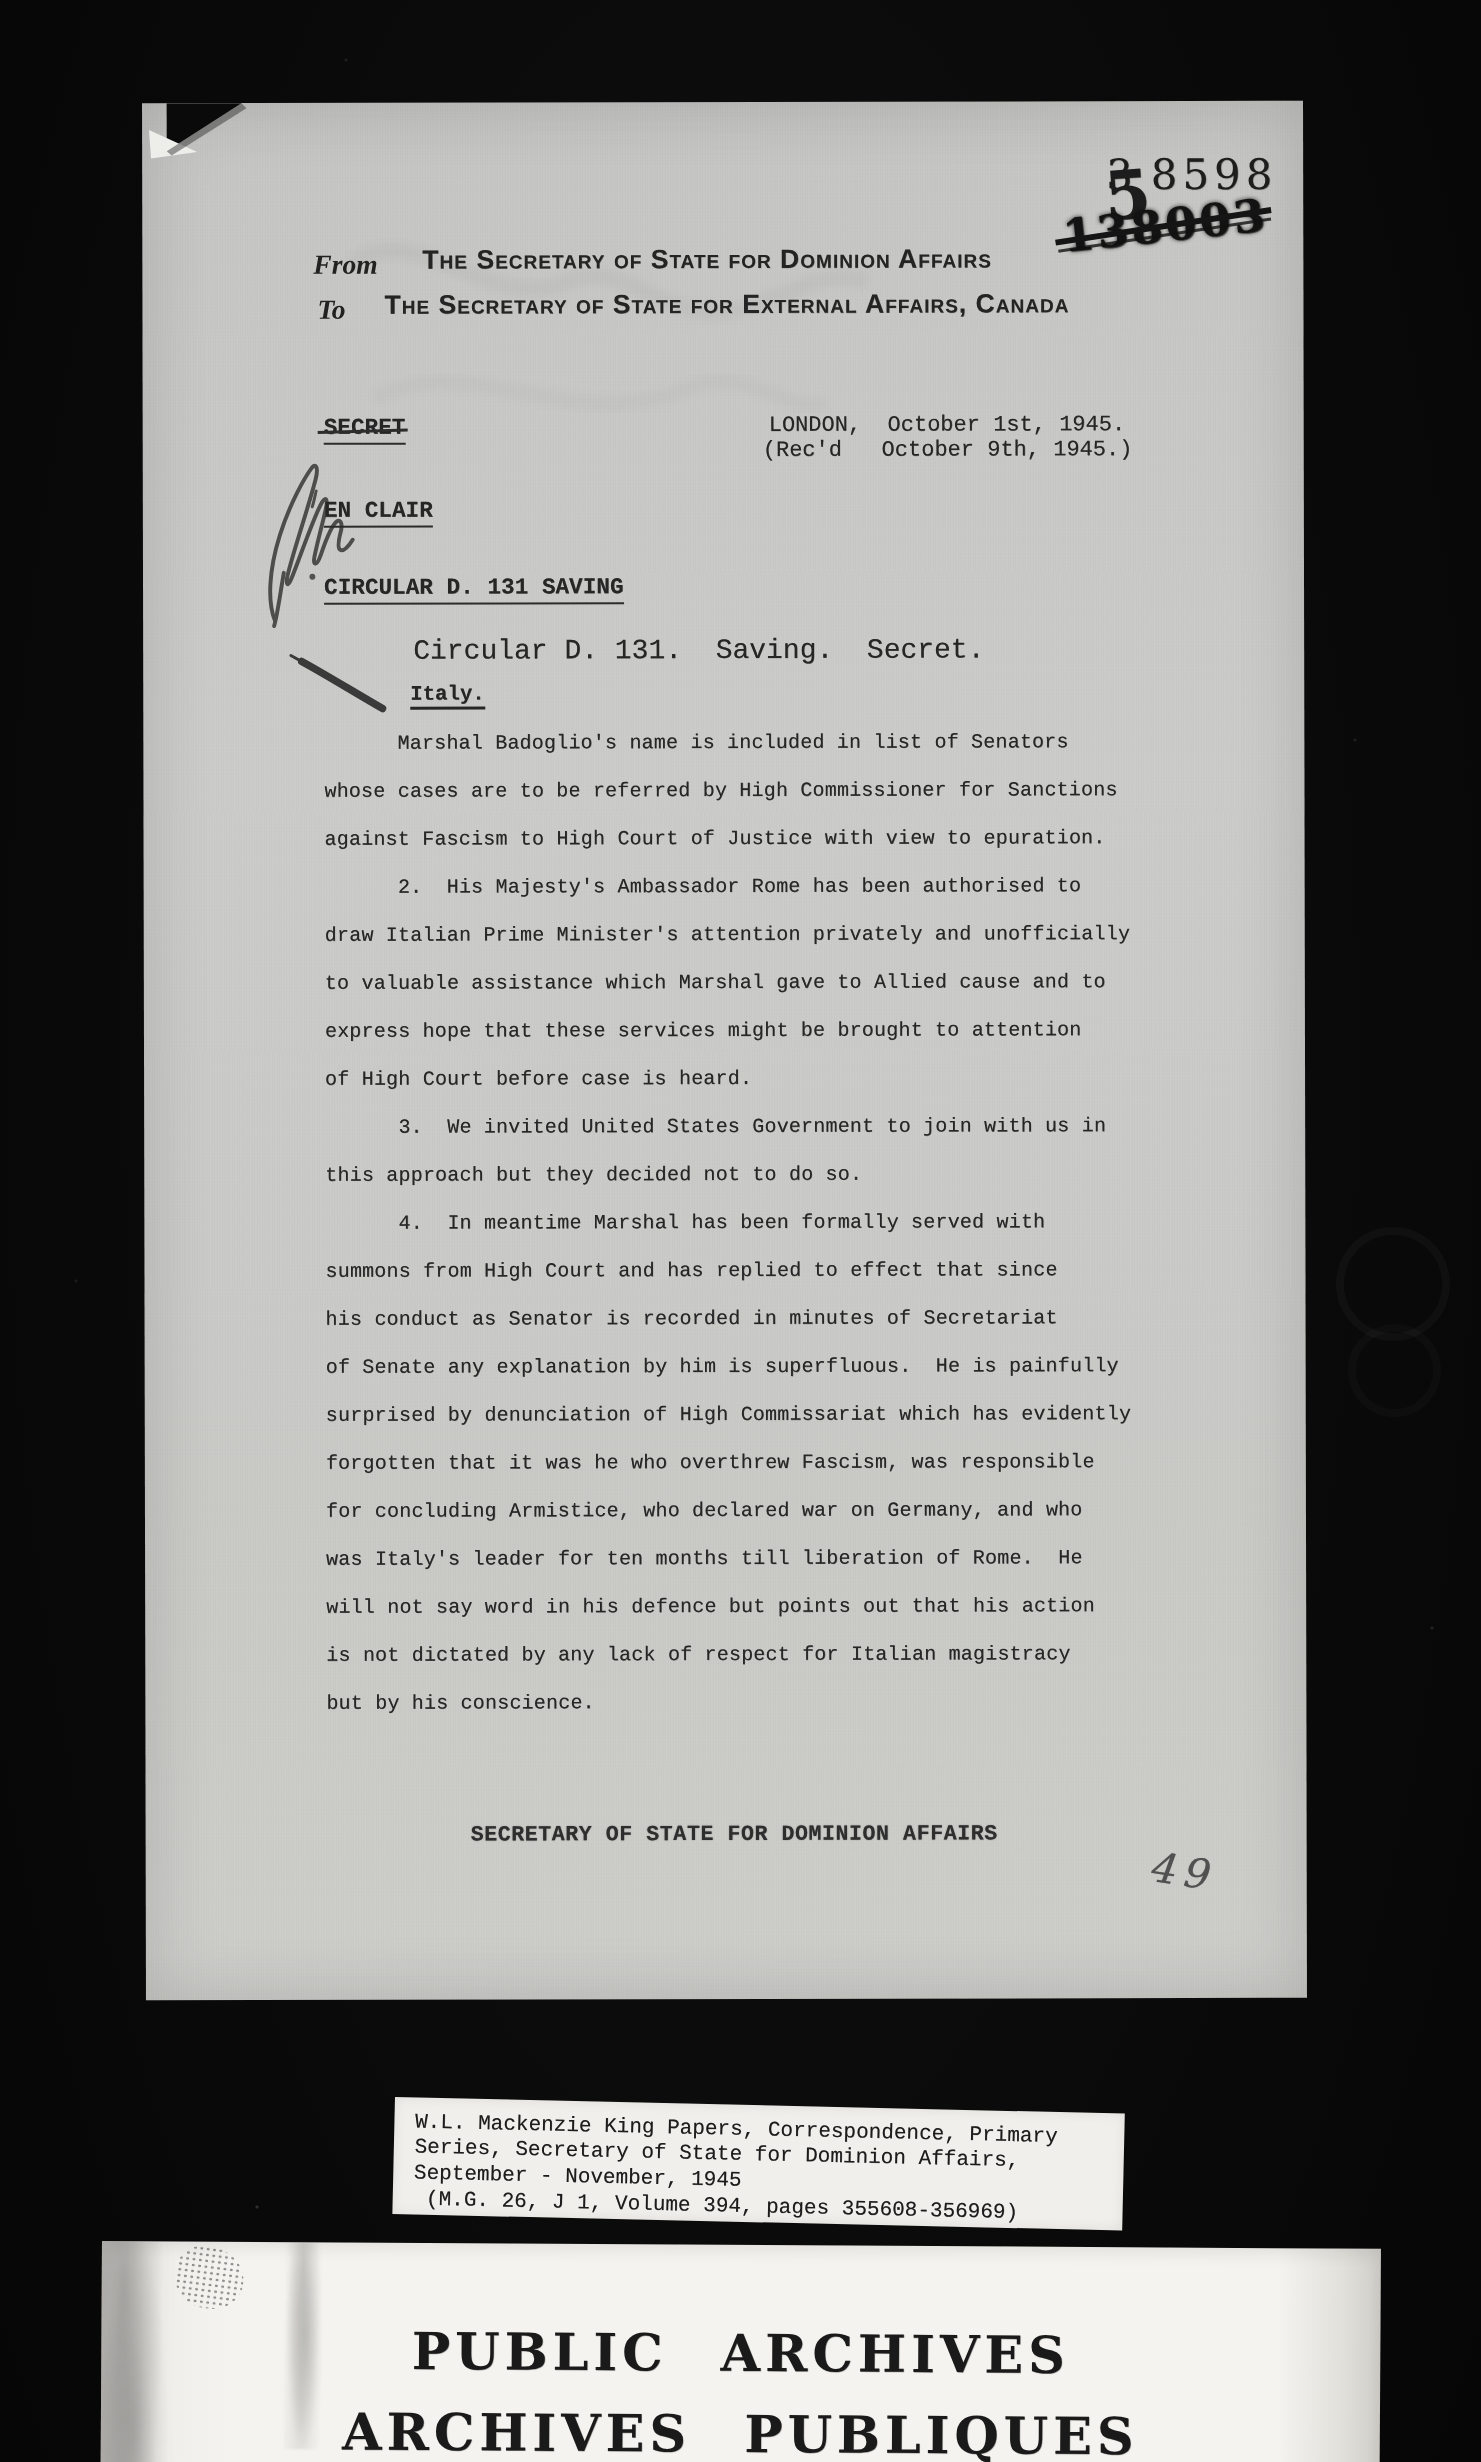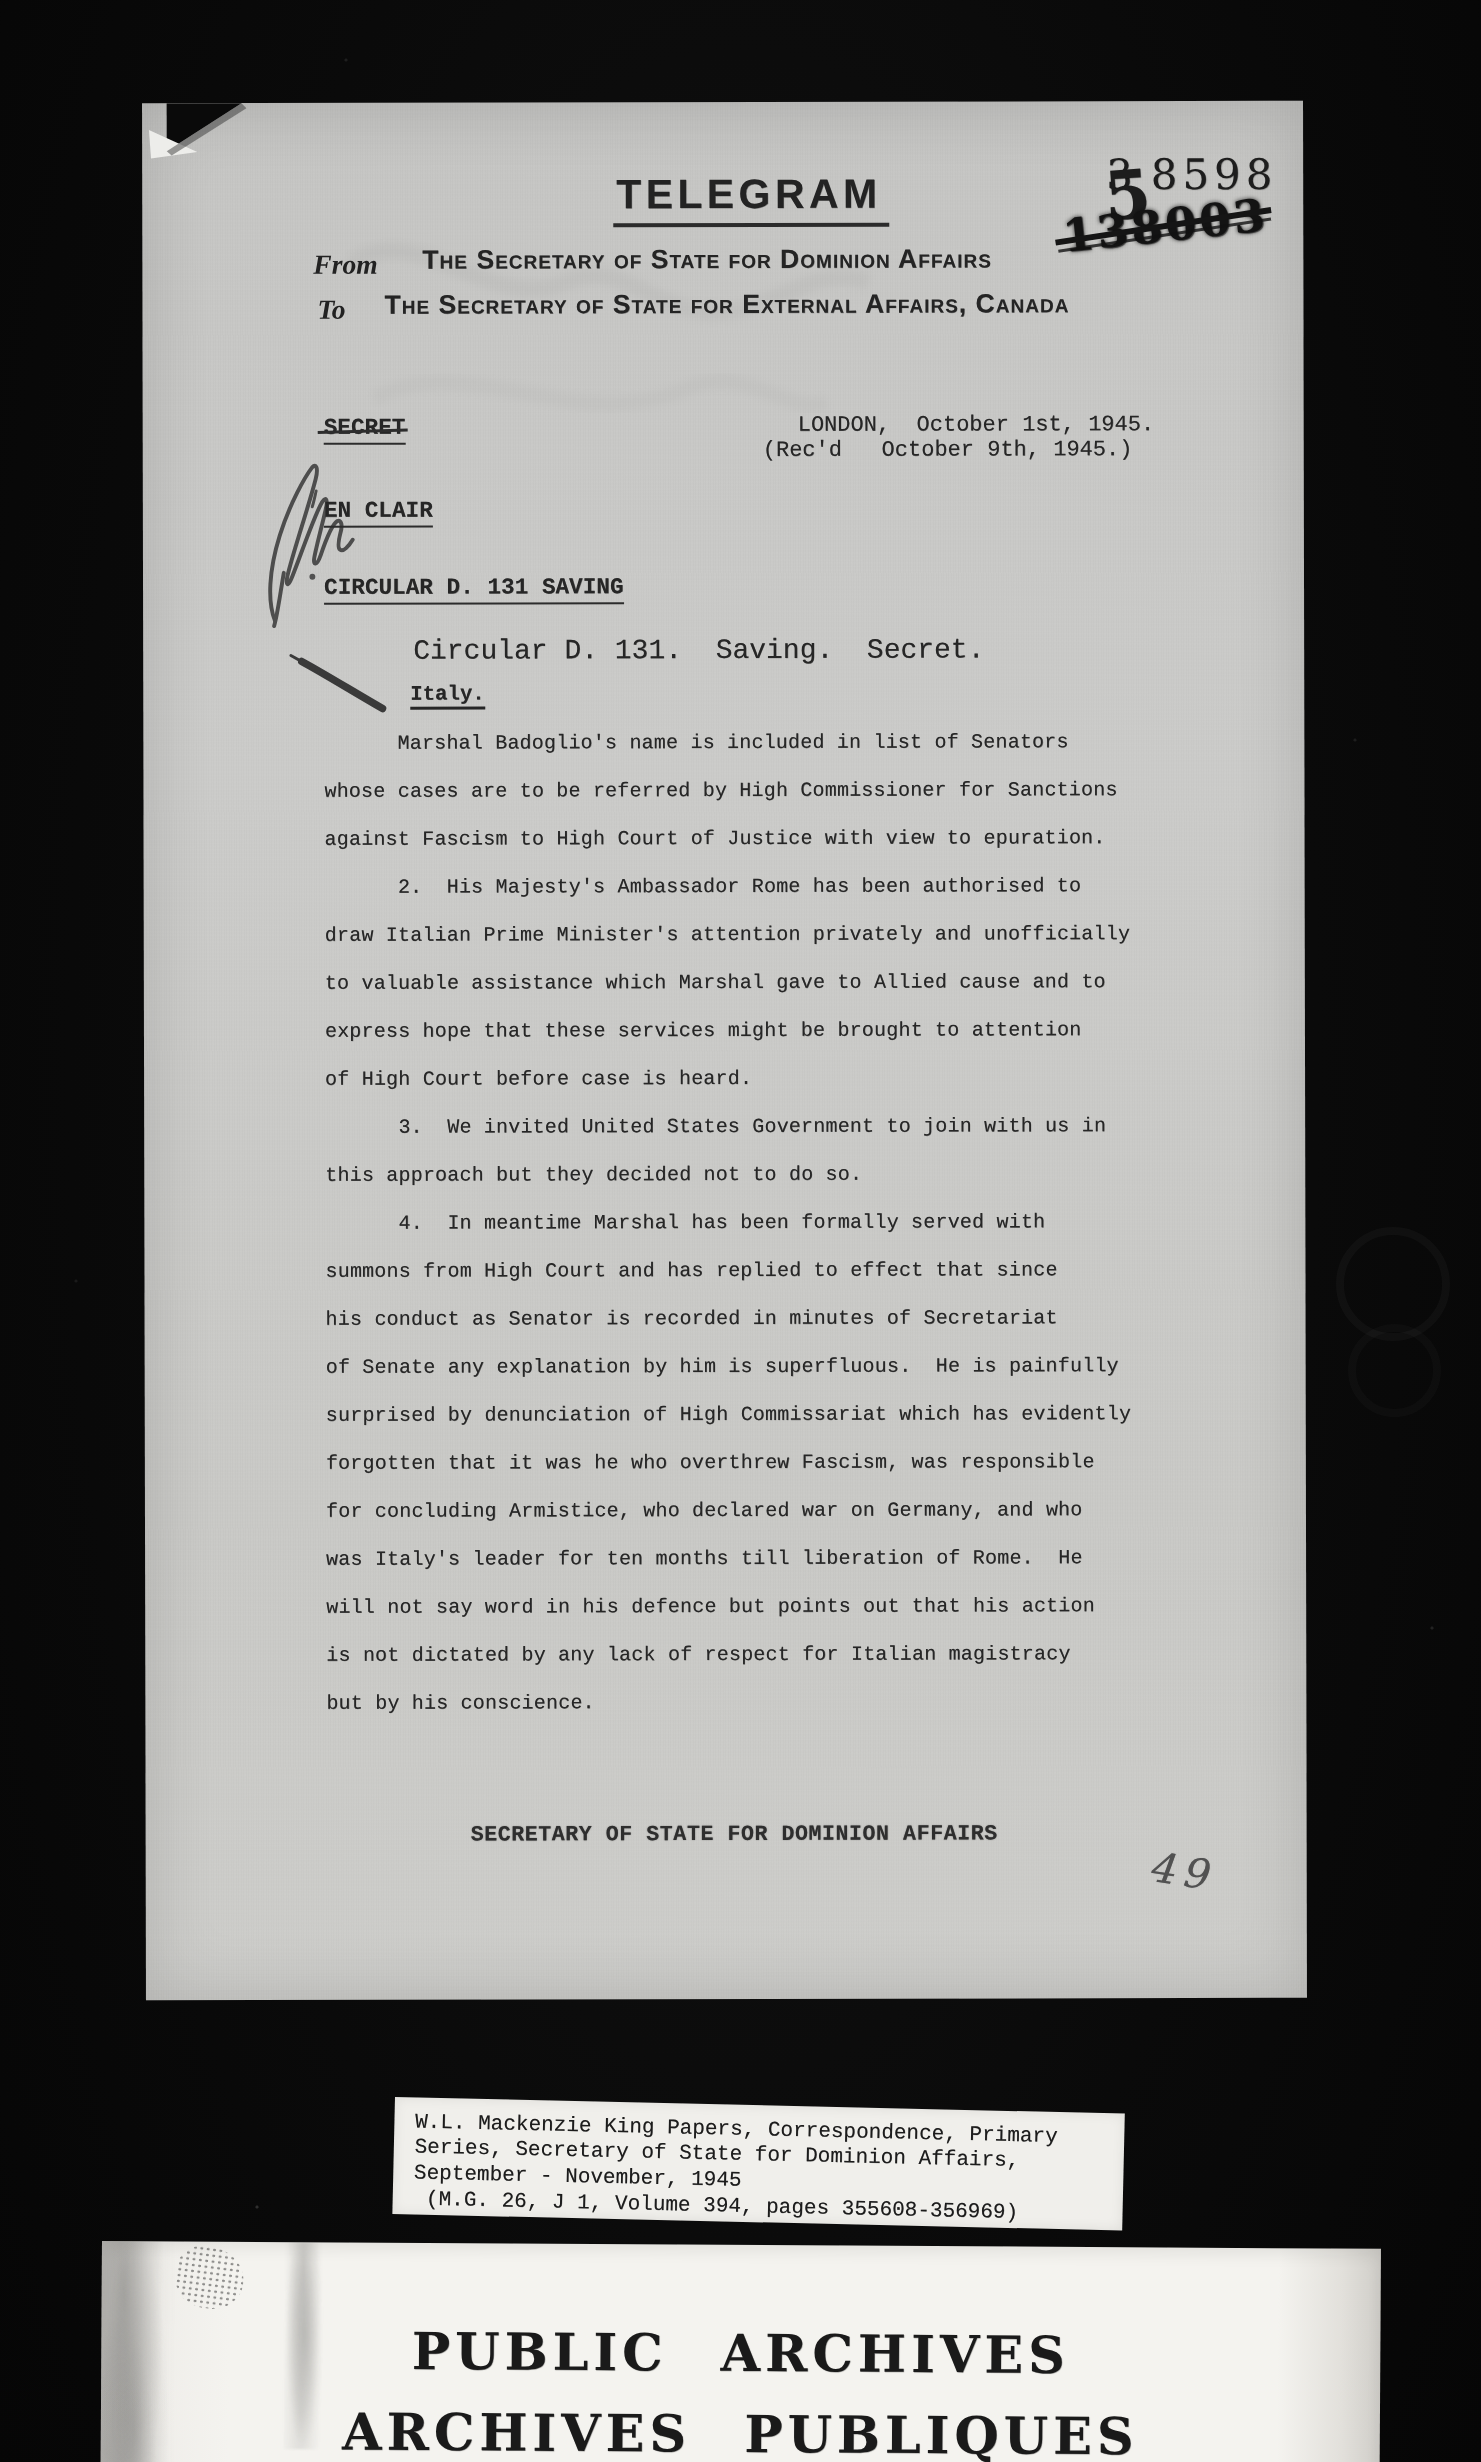--- a/index.html
+++ b/index.html
@@ -37,21 +37,21 @@
   .from-label{left:171px;top:146px;text-align:right;}
   .from-value{left:280px;top:142px;}
   .to-label{left:175px;top:191px;}
   .to-value{left:242px;top:187px;}
   .cls{font-weight:700;font-size:22.7px;border-bottom:2.5px solid #2c2c2c;padding-bottom:2px;}
   .secret{left:181px;top:312px;}
   .secret::after{content:"";position:absolute;left:-5.9px;right:-2px;top:52%;height:2.5px;
     background:#2d2d2d;transform:rotate(-1.5deg);}
   .enclair{left:181px;top:395px;}
   .circular{left:181px;top:472px;}
-  .date1{left:626px;top:311px;font-size:22px;margin-left:29px;}
+  .date1{left:626px;top:311px;font-size:22px;}
   .date2{left:620px;top:336px;font-size:22px;font-family:Liberation Mono, monospace;}
   .subject{left:270px;top:533px;font-size:28px;}
   .country{left:267px;top:580px;font-size:20.7px;font-weight:700;
     border-bottom:3px solid #262626;padding-bottom:1px;}
   .bodytext{left:181px;top:617px;font-size:20px;line-height:48px;letter-spacing:0.2px;}
   .signature{left:325px;top:1720px;font-size:21.7px;font-weight:700;letter-spacing:0.5px;
     color:#2e2e2e;text-shadow:0 0 1.2px rgba(20,20,20,.55);}
   .note49{left:1006px;top:1747px;font-family:"DejaVu Serif", serif;font-style:italic;
     font-size:41px;color:#515151;letter-spacing:6.9px;transform:rotate(9deg);
     text-shadow:0 0 0.7px rgba(60,60,60,.5);}
@@ -128,21 +128,20 @@
         <path d="M 352,788 C 349,801 347,811 344,820" stroke-width="6"></path>
       </g>
       <circle cx="344" cy="962" r="6" fill="#3d3d3d" opacity="0.85"></circle>
 
       <g stroke="#2b2b2b" fill="none" stroke-linecap="round" opacity="0.9">
         <path d="M 300,1122 L 336,1142" stroke-width="6"></path>
         <path d="M 322,1134 C 366,1158 424,1194 486,1230" stroke-width="15"></path>
       </g>
     </svg>
 
-    <div class="title">TELEGRAM</div>
 
     <div class="stamp">
       <span>3</span><span class="hand">5</span><span>8598</span>
     </div>
     <div class="cancelled">138003</div>
 
     <div class="addr-label from-label">From</div>
     <div class="addr-value from-value">The Secretary of State for Dominion Affairs</div>
     <div class="addr-label to-label">To</div>
     <div class="addr-value to-value">The Secretary of State for External Affairs, Canada</div>

